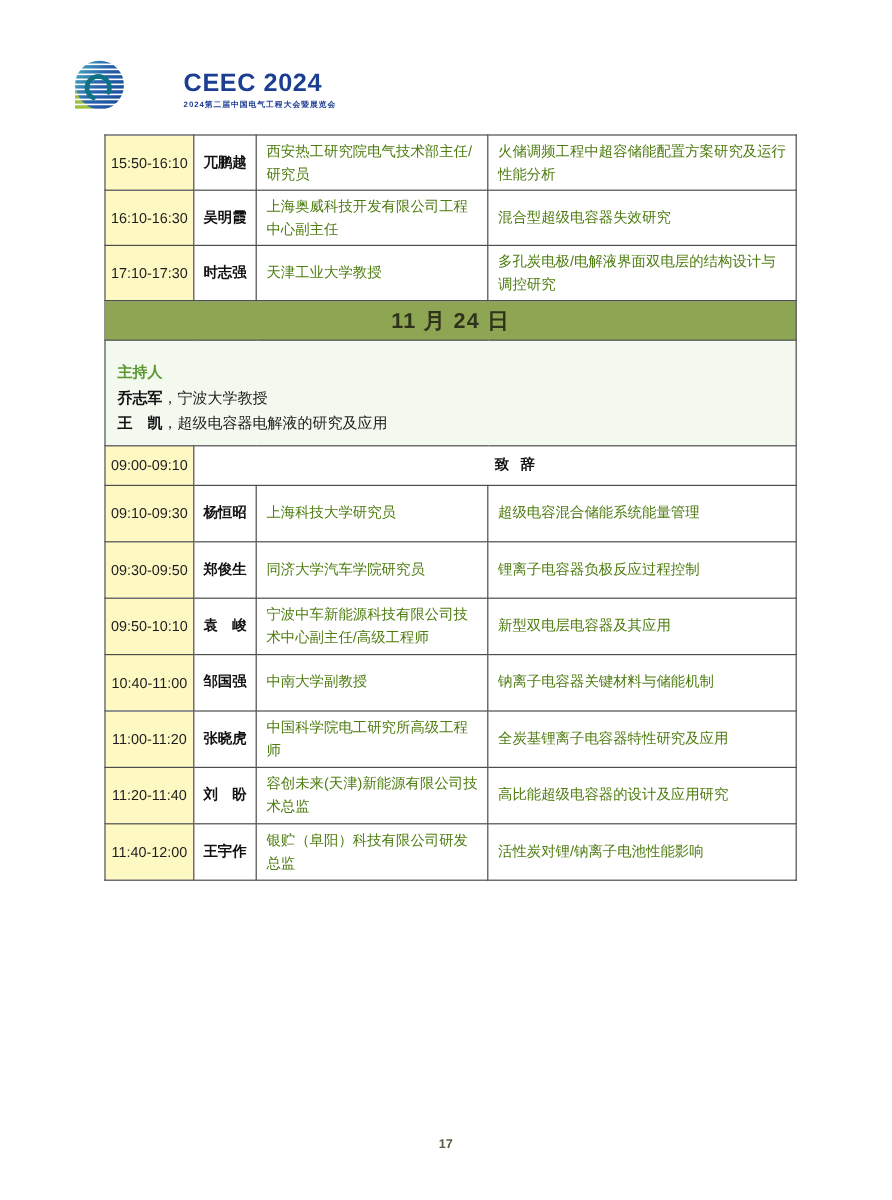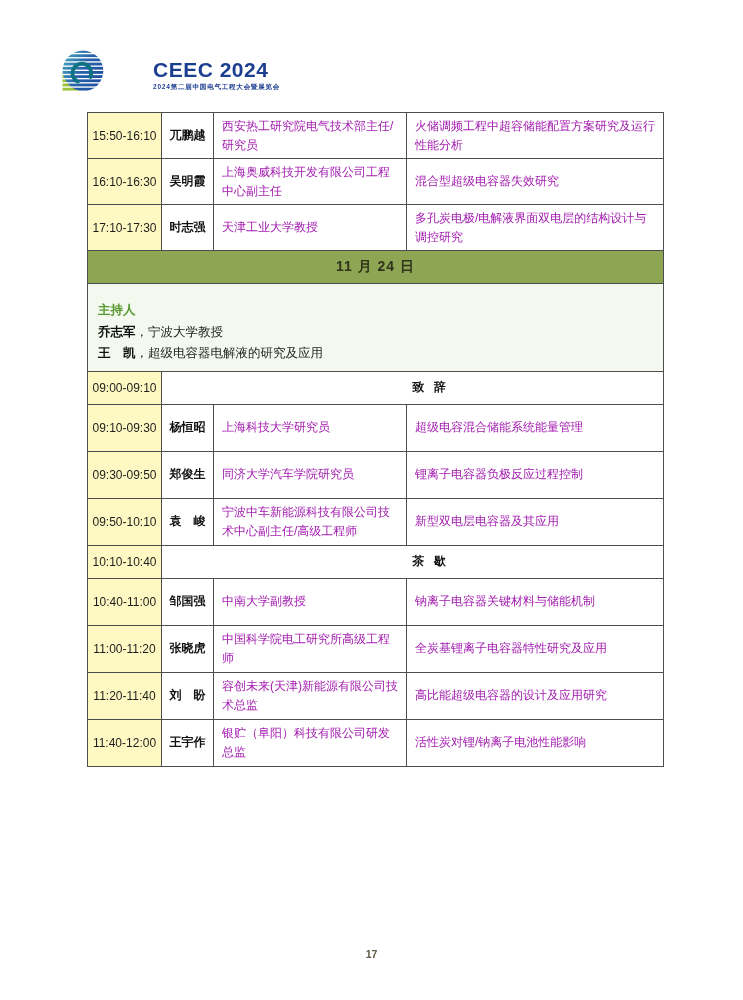--- a/index.html
+++ b/index.html
@@ -35,27 +35,27 @@
     font-size:12px;
     overflow:hidden;
   }
   td.time {
     background:#fef9c3; text-align:center;
     font-size:12px; color:#1d1d1d; white-space:nowrap;
   }
   td.name {
     text-align:center; font-weight:bold; font-size:13px; color:#111111;
   }
-  td.affil, td.talk { padding:0 8px; line-height:1.55; color:#a21caf; }
+  td.affil, td.talk { padding:0 8px; line-height:1.55; color:#4d7c0f; }
   tr.s1 td { height:46px; }
   tr.s2 td { height:47px; }
 
   tr.daterow td {
     height:33px; background:#8ea653; text-align:center;
-    font-weight:bold; font-size:14px; color:#30331c; letter-spacing:1px;
+    font-weight:bold; font-size:18px; color:#30331c; letter-spacing:1px;
   }
   tr.hostsrow td {
     background:#f3f9ef; padding:16px 10px 6px 10px;
     font-size:12.5px; line-height:1.72; text-align:left;
   }
   .host-label { color:#59982f; font-weight:bold; display:block; }
   .host-line { display:block; color:#1d1d1d; }
   .host-name { font-weight:bold; color:#111111; }
 
   tr.subrow td { height:33px; }
@@ -166,24 +166,20 @@
         <td class="affil">同济大学汽车学院研究员</td>
         <td class="talk">锂离子电容器负极反应过程控制</td>
       </tr>
       <tr class="s2">
         <td class="time">09:50-10:10</td>
         <td class="name">袁　峻</td>
         <td class="affil">宁波中车新能源科技有限公司技术中心副主任/高级工程师</td>
         <td class="talk">新型双电层电容器及其应用</td>
       </tr>
 
-      <tr class="subrow">
-        <td class="time">10:10-10:40</td>
-        <td class="spanlabel" colspan="3">茶 歇</td>
-      </tr>
 
       <tr class="s2">
         <td class="time">10:40-11:00</td>
         <td class="name">邹国强</td>
         <td class="affil">中南大学副教授</td>
         <td class="talk">钠离子电容器关键材料与储能机制</td>
       </tr>
       <tr class="s2">
         <td class="time">11:00-11:20</td>
         <td class="name">张晓虎</td>

